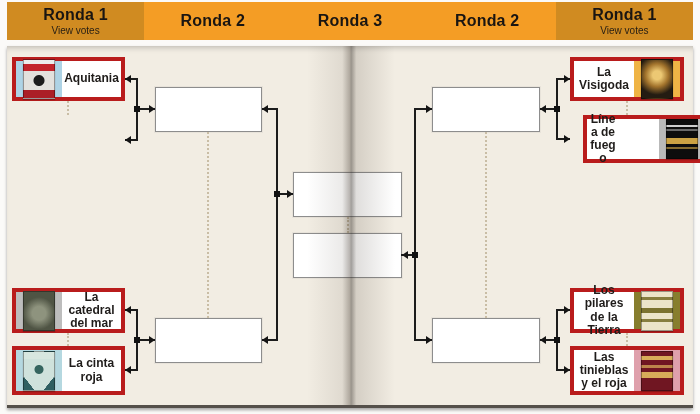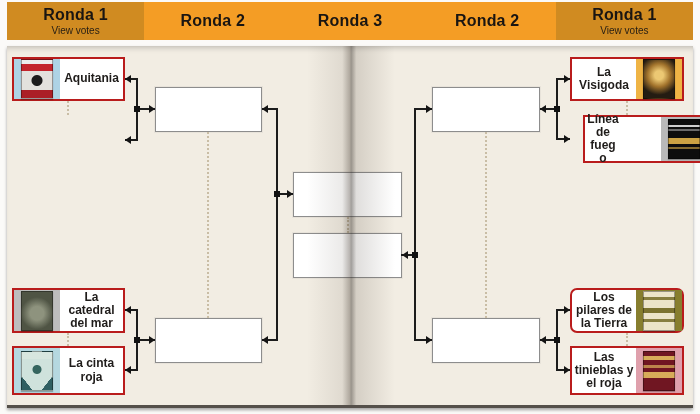--- a/index.html
+++ b/index.html
@@ -15,21 +15,21 @@
   
   .page{position:absolute;left:7px;top:46px;width:686px;height:359px;
         border-bottom:3px solid #55504a;
         box-shadow:0 2px 3px rgba(0,0,0,.35), inset 0 5px 6px -4px rgba(0,0,0,.25);}
   .fold{position:absolute;left:300px;top:0;width:88px;height:100%;pointer-events:none;
         background:linear-gradient(to right,rgba(0,0,0,0) 0%,rgba(60,50,40,.10) 40%,rgba(60,50,40,.38) 49%,rgba(40,34,28,.45) 50%,rgba(60,50,40,.16) 56%,rgba(0,0,0,0) 100%);}
 
   
   .slot{position:absolute;background:#ffffff;border:1px solid #8d8d8d;box-sizing:border-box;
         box-shadow:0 0 0 1px rgba(0,0,0,.04);}
-  .entry{position:absolute;display:flex;background:#ffffff;border:2px solid #b91c1c;box-sizing:border-box;cursor:pointer;}
+  .entry{position:absolute;display:flex;background:#ffffff;border:4px solid #b91c1c;box-sizing:border-box;cursor:pointer;}
   .cover-wrap{width:46px;flex:0 0 46px;display:flex;align-items:center;justify-content:center;}
   .cover{width:30px;height:38px;border:1px solid rgba(0,0,0,.35);box-shadow:0 1px 1px rgba(0,0,0,.25);}
   .title{flex:1;display:flex;align-items:center;justify-content:center;text-align:center;
          font-size:12px;font-weight:bold;color:#1f1c1a;line-height:1.1;padding:1px 2px;
          overflow-wrap:break-word;word-break:break-word;min-width:0;}
 
   
   .c1{background:
       radial-gradient(circle at 50% 54%, #1c1c1c 0 5px, rgba(0,0,0,0) 6px),
       linear-gradient(180deg,#ececec 0 10%,#c3242c 10% 28%,#e3e1dd 28% 80%,#ab1f27 80% 100%);}
@@ -117,21 +117,21 @@
       <div class="cover-wrap" style="background: rgb(239, 180, 69);">
           <div class="cover c5"></div>
         </div>
     </div>
     <div class="entry" style="left:576px;top:69px;width:126px;height:48px;gap:40px;">
       <div class="title">Línea de fuego</div>
       <div class="cover-wrap" style="background: rgb(185, 185, 185);">
           <div class="cover c6"></div>
         </div>
     </div>
-    <div class="entry" style="left:563px;top:242px;width:114px;height:45px;border-radius:7px;">
+    <div class="entry" style="left:563px;top:242px;width:114px;height:45px;">
       <div class="title">Los pilares de la Tierra</div>
       <div class="cover-wrap" style="background: rgb(135, 126, 46);">
           <div class="cover c7"></div>
         </div>
     </div>
     <div class="entry" style="left:563px;top:300px;width:114px;height:49px;">
       <div class="title">Las tinieblas y el roja</div>
       <div class="cover-wrap" style="background: rgb(223, 160, 172);">
           <div class="cover c8"></div>
         </div>

